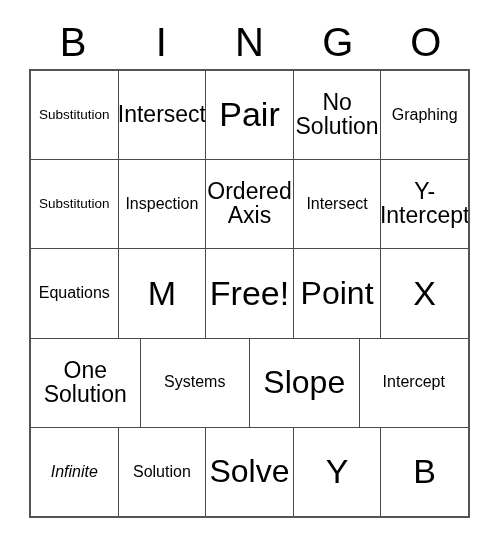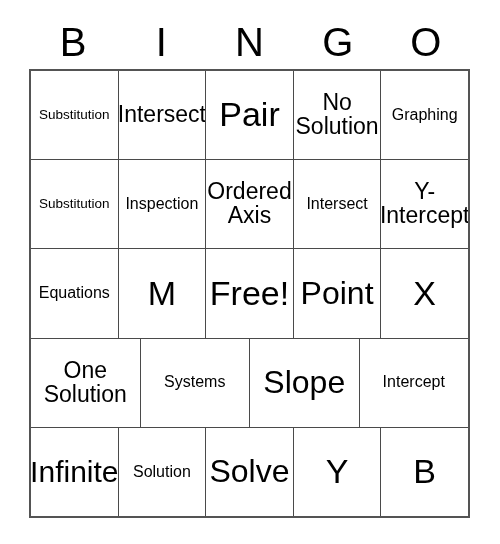--- a/index.html
+++ b/index.html
@@ -86,21 +86,21 @@
     line-height: 1.04;
     font-weight: 400;
     color: #000000;
     white-space: pre-line;
   }
 
   
   .sz-xs  { font-size: 13.5px; }
   .sz-sm  { font-size: 16px;   }
   .sz-md  { font-size: 23px;   }
-  .sz-lg  { font-size: 30px;   }
+  .sz-lg  { font-size: 16px; font-style: italic;   }
   .sz-xl  { font-size: 32px;   }
   .sz-xxl { font-size: 34px;   }
 </style>
 </head>
 <body>
 
 <div id="card-root">
 
   <div id="bingo-header">
     <div class="header-letter">B</div>

